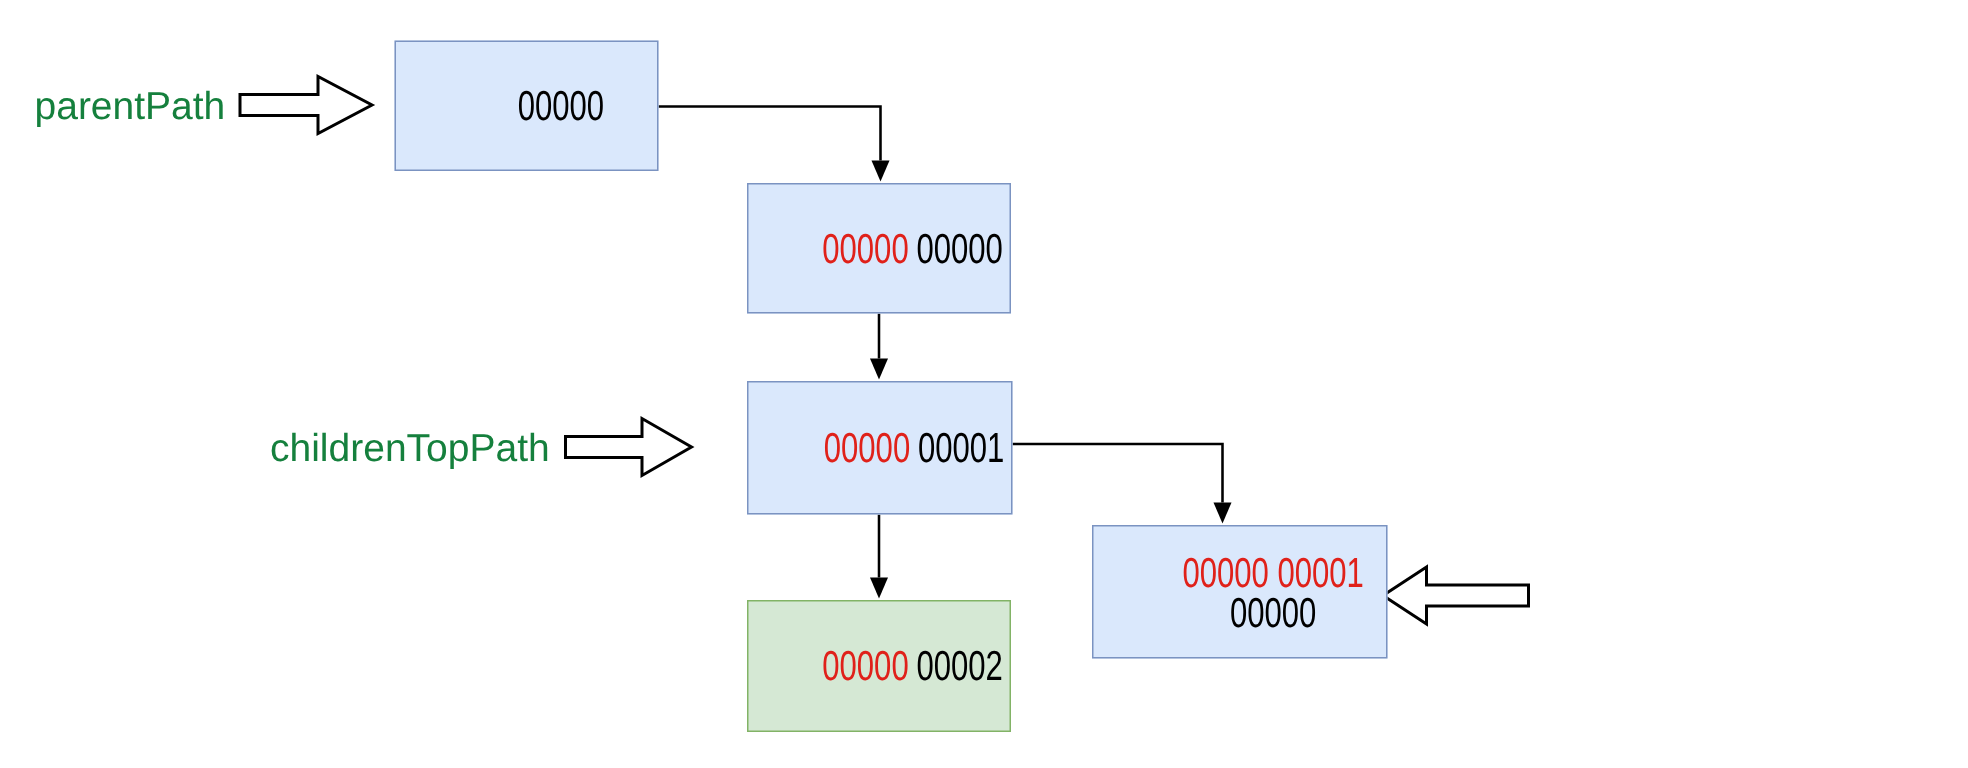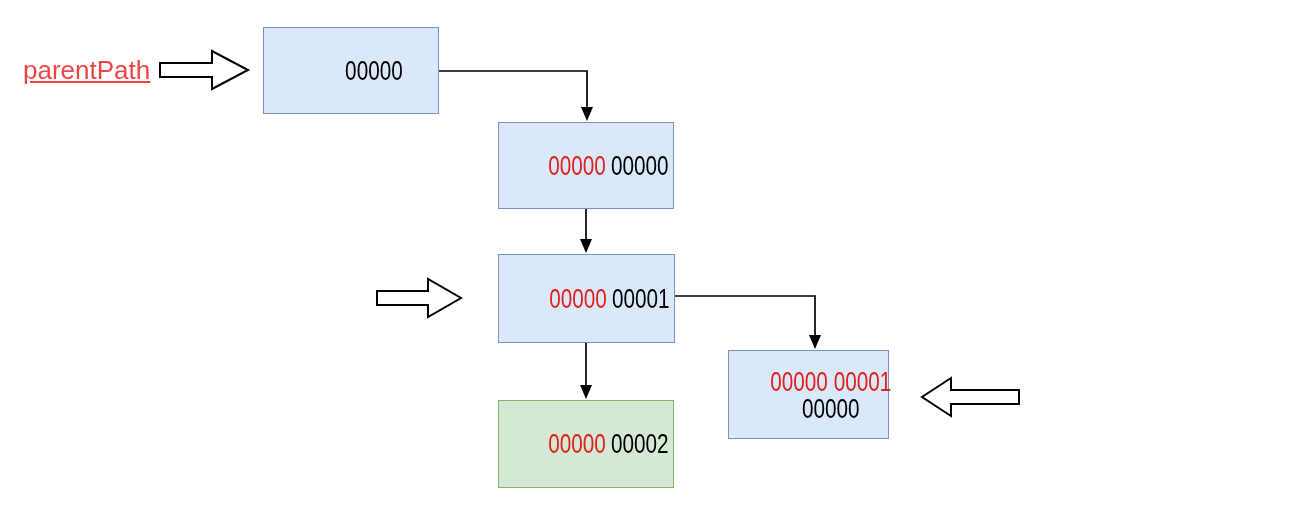--- a/index.html
+++ b/index.html
@@ -41,23 +41,22 @@
     gap: 0;
     line-height: 27px;
   }
   .red { color: #e0211a; }
   .blk { color: #000000; }
 
   .flabel {
     position: absolute;
     font-size: 26px;
     line-height: 26px;
-    color: #ef4444;
+    color: #15803d;
     white-space: nowrap;
-    text-decoration: underline;
   }
 </style>
 </head>
 <body>
 
 <div class="canvas">
 
   <svg class="wires" width="1312" height="512" viewBox="0 0 1312 512">
 
     <g>
@@ -79,20 +78,21 @@
       <polyline points="675,296 815,296 815,335" fill="none" stroke="#000000" stroke-width="1.7"></polyline>
       <polygon points="815,349 809,335 821,335" fill="#000000"></polygon>
     </g>
 
     <polygon points="160,63 212,63 212,51 248,70 212,89 212,77 160,77" fill="#ffffff" stroke="#000000" stroke-width="2"></polygon>
     <polygon points="377,291 428,291 428,279 461,298 428,317 428,305 377,305" fill="#ffffff" stroke="#000000" stroke-width="2"></polygon>
     <polygon points="1019,390 951,390 951,378 922,397 951,416 951,404 1019,404" fill="#ffffff" stroke="#000000" stroke-width="2"></polygon>
   </svg>
 
   <div class="flabel" style="left:23px; top:57px;">parentPath</div>
+  <div class="flabel" style="left:180px; top:285px;">childrenTopPath</div>
 
   <div class="node" style="left:263px; top:27px; width:176px; height:87px;">
     <div class="ntext">
       <span class="blk">00000</span>
     </div>
   </div>
 
   <div class="node" style="left:498px; top:122px; width:176px; height:87px;">
     <div class="ntext">
       <span class="red">00000</span>
@@ -107,20 +107,20 @@
     </div>
   </div>
 
   <div class="node green" style="left:498px; top:400px; width:176px; height:88px;">
     <div class="ntext">
       <span class="red">00000</span>
       <span class="blk">00002</span>
     </div>
   </div>
 
-  <div class="node" style="left:728px; top:350px; width:161px; height:89px;justify-content:center;">
+  <div class="node" style="left:728px; top:350px; width:197px; height:89px;justify-content:center;">
     <div class="ntext twoline">
       <span class="red">00000 00001</span>
       <span class="blk">00000</span>
     </div>
   </div>
 
 </div>
 
 </body></html>

